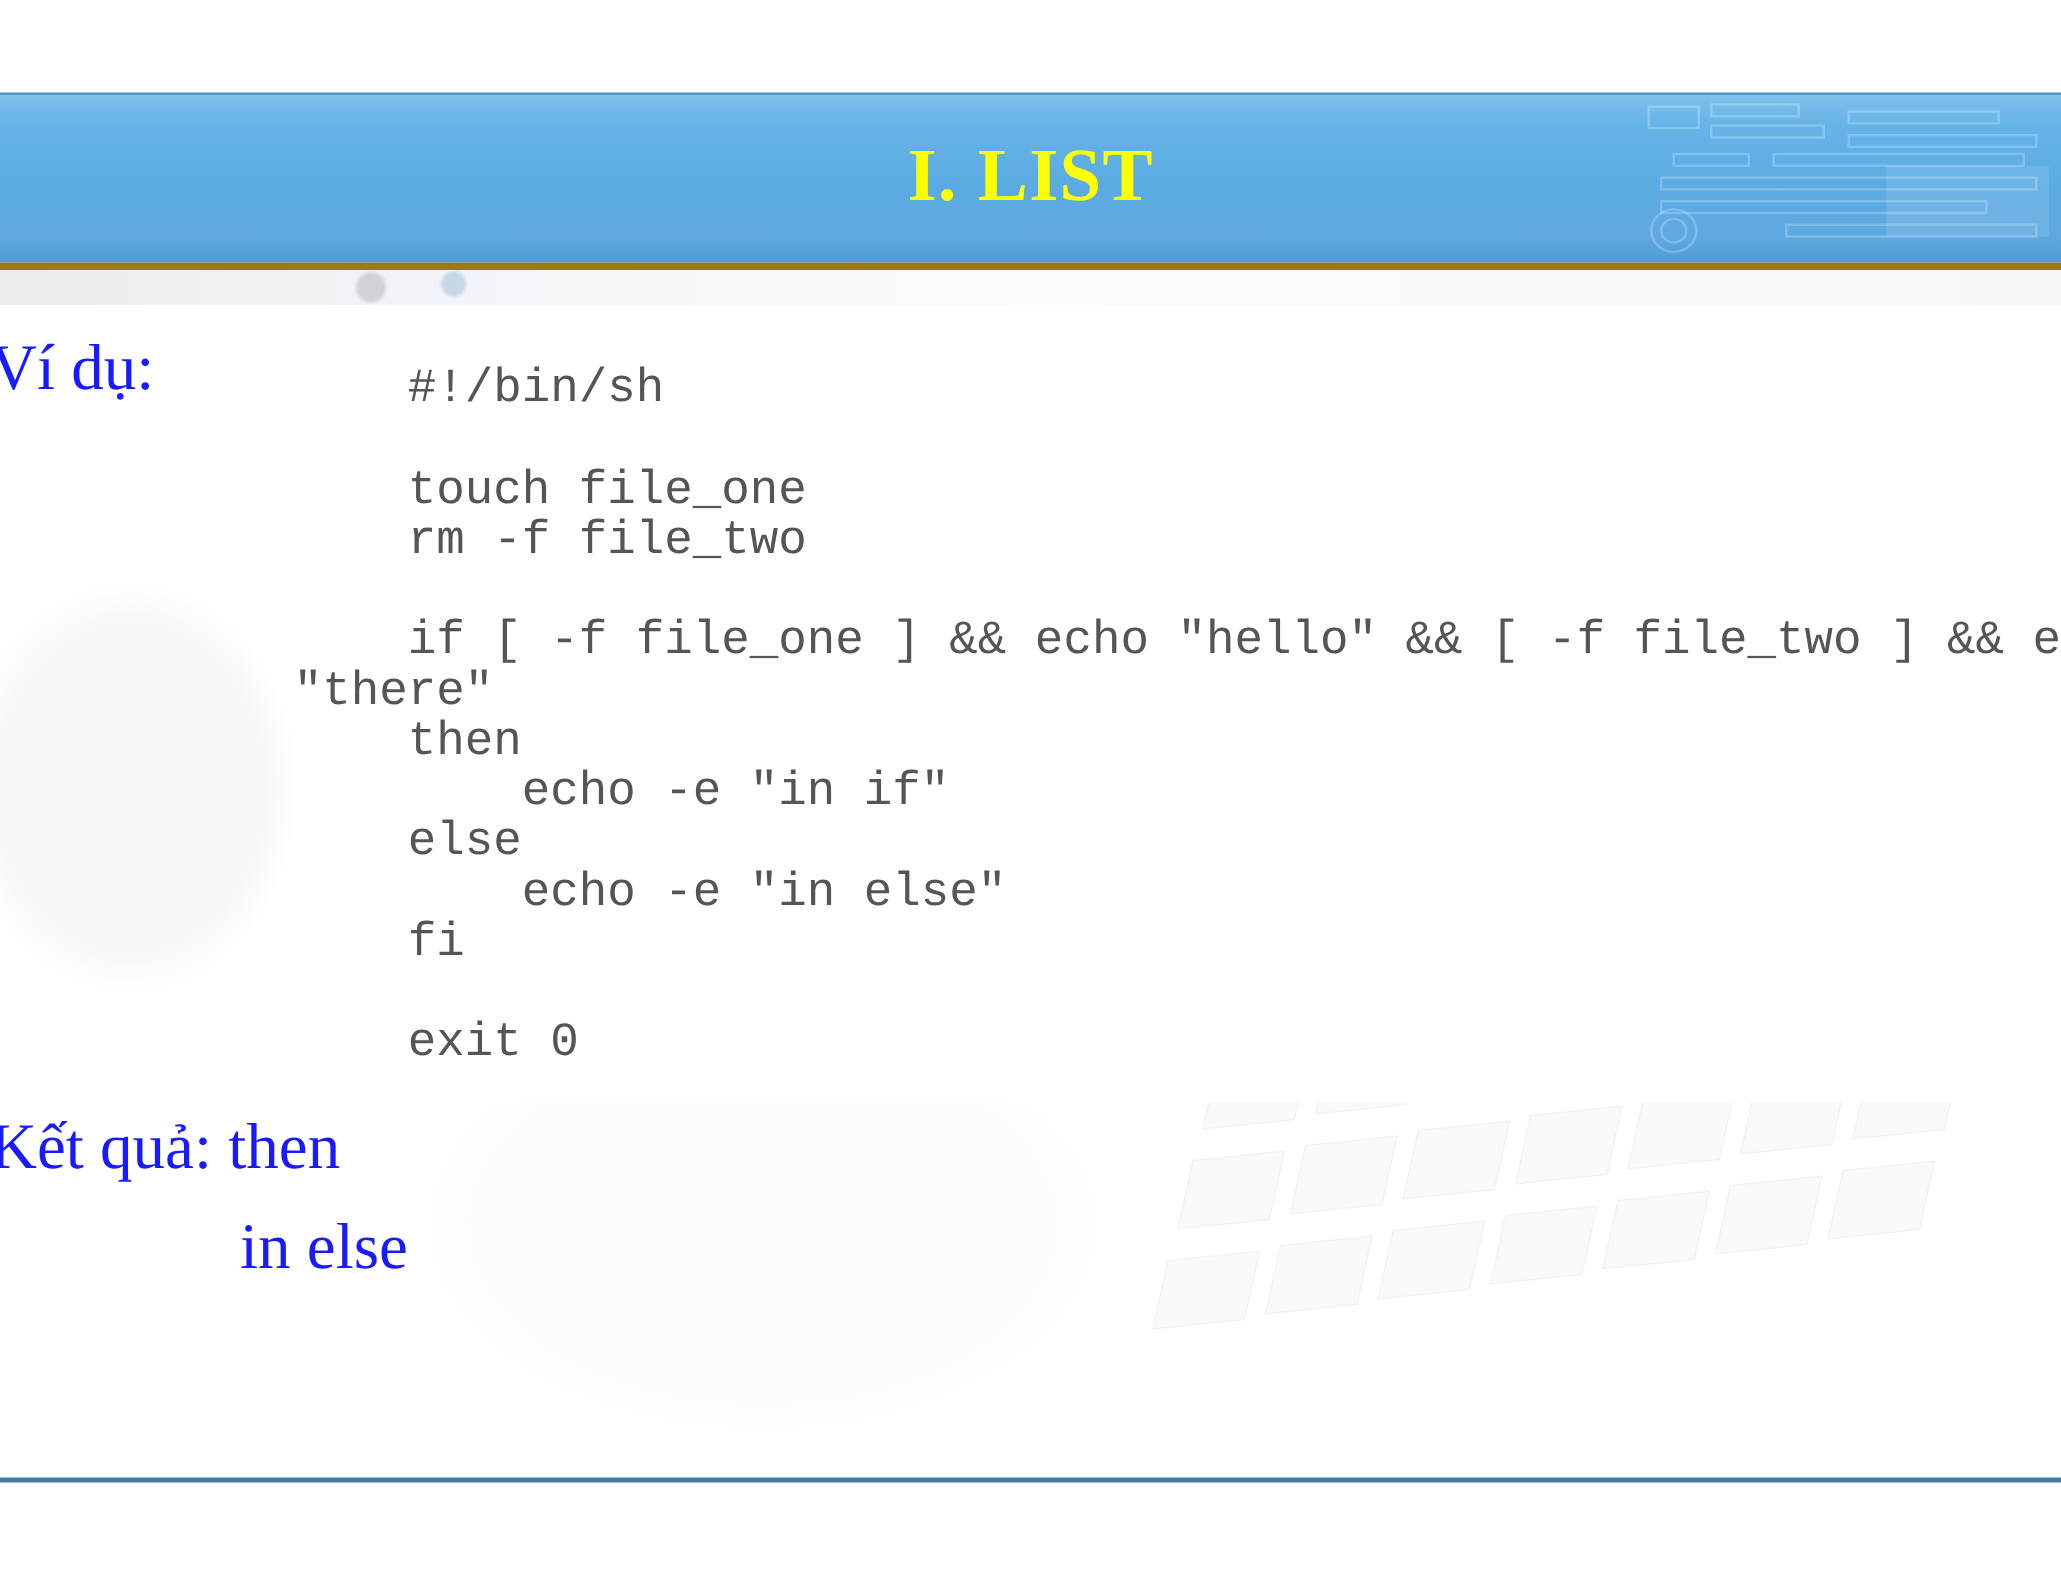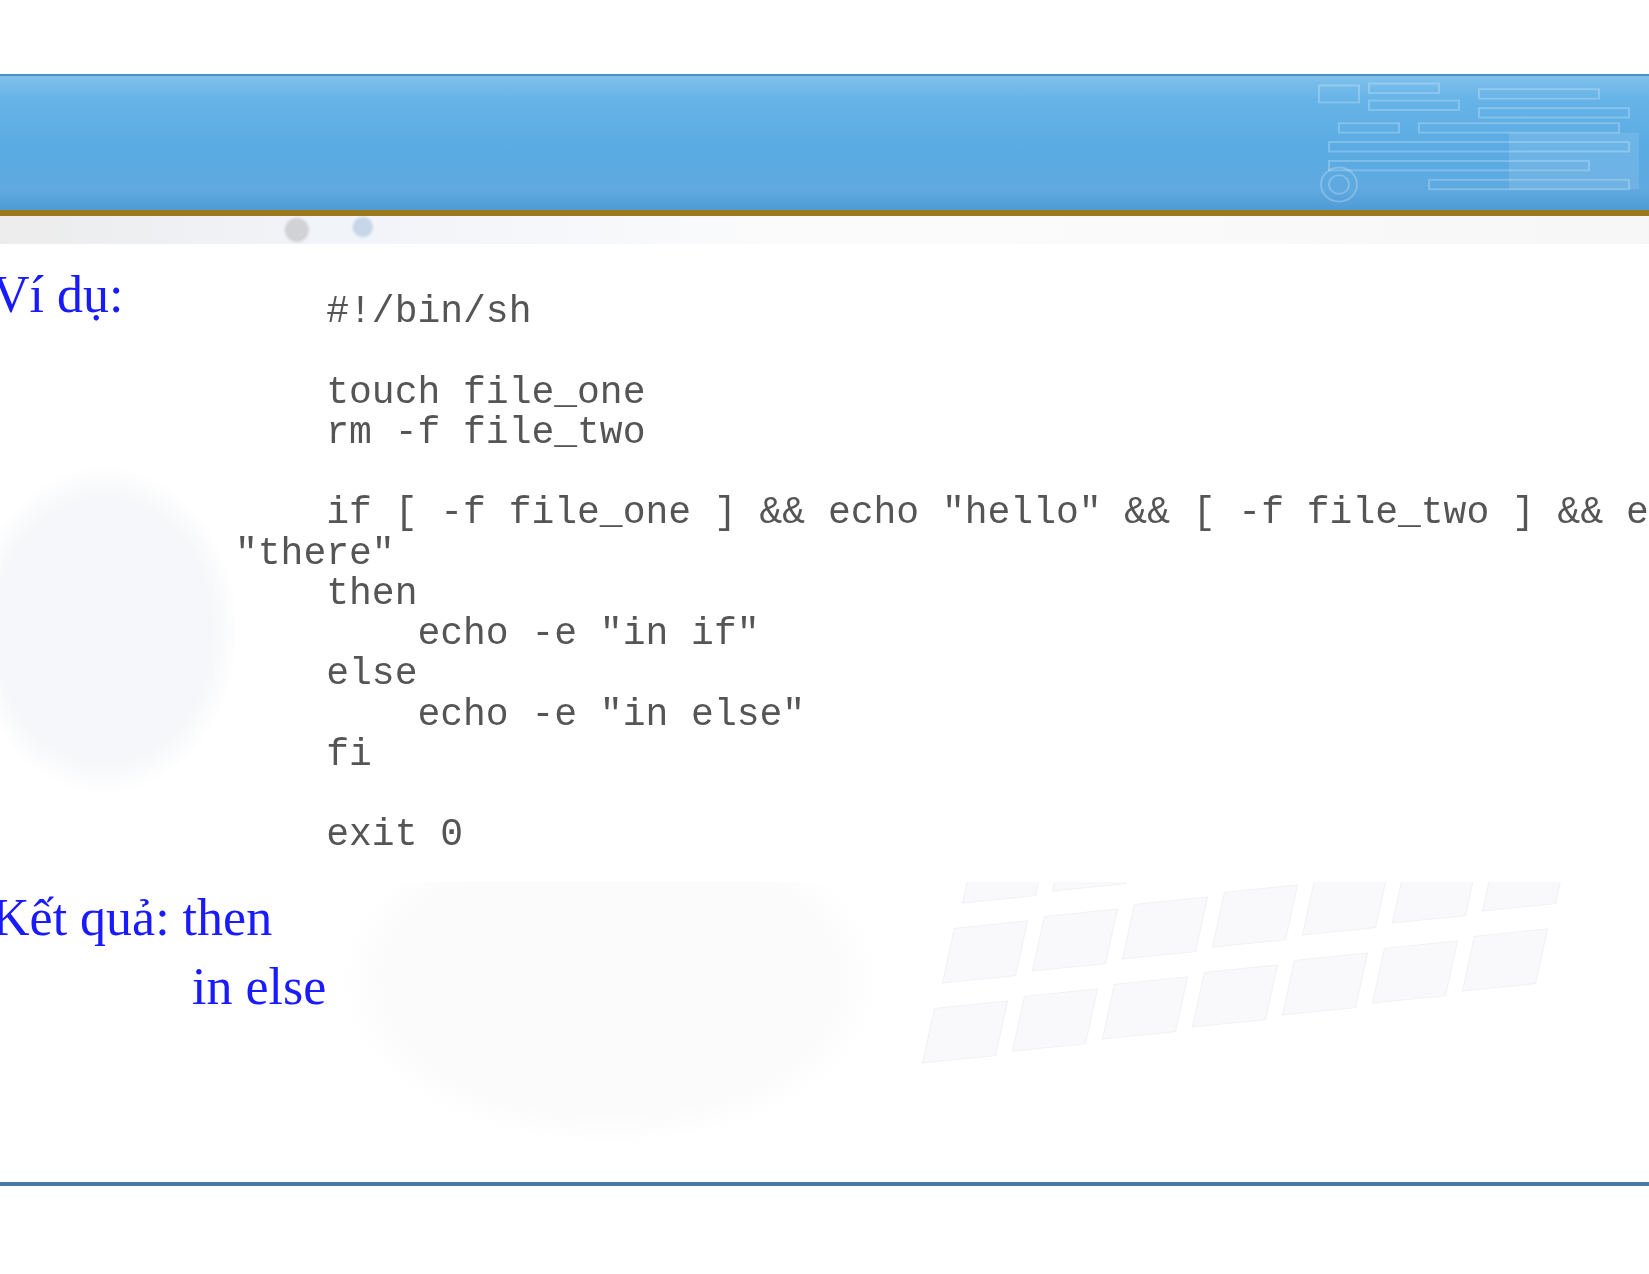--- a/index.html
+++ b/index.html
@@ -130,21 +130,21 @@
   }
   .results {
     position: absolute;
     left: -8px;
     top: 888px;
     font-size: 52px;
     color: #1a1aff;
   }
   .results .line2 {
     margin-left: 200px;
-    margin-top: 10px;
+    margin-top: 21px;
   }
 
   
   .code-block {
     position: absolute;
     left: 195px;
     top: 248px;
     right: 0;
     font-family: "Courier New", Courier, monospace;
     font-size: 38px;
@@ -163,20 +163,21 @@
     right: 0;
     bottom: 88px;
     height: 4px;
     background: #4a78a6;
   }
 </style>
 </head>
 <body>
 
 <div class="header-bar">
+  <div class="header-title">I. LIST</div>
   <div class="header-deco">
     <svg viewBox="0 0 340 142" preserveAspectRatio="none">
       <g stroke="rgba(255,255,255,0.25)" stroke-width="2" fill="none">
         <rect x="10" y="10" width="40" height="18"></rect>
         <rect x="60" y="8" width="70" height="10"></rect>
         <rect x="60" y="26" width="90" height="10"></rect>
         <rect x="170" y="14" width="120" height="10"></rect>
         <rect x="170" y="34" width="150" height="10"></rect>
         <rect x="30" y="50" width="60" height="10"></rect>
         <rect x="110" y="50" width="200" height="10"></rect>

